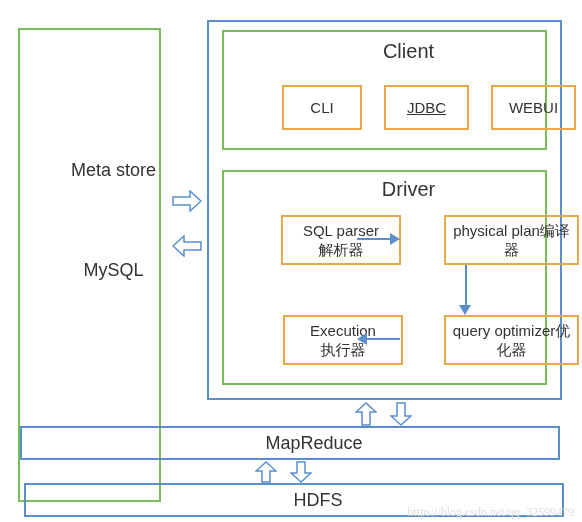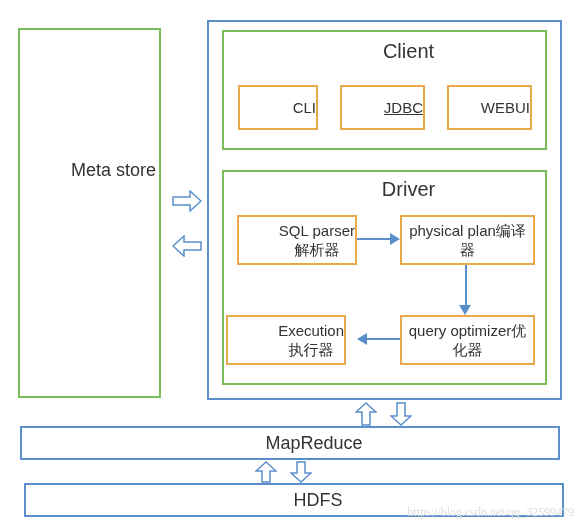--- a/index.html
+++ b/index.html
@@ -1,40 +1,41 @@
 <!DOCTYPE html>
 <html><head>
   <meta charset="utf-8">
   <style>
     * { box-sizing: border-box; margin: 0; padding: 0; }
     body { font-family: Arial, sans-serif; width: 582px; height: 522px; position: relative; background: #fff; color: #333; }
     
     .blue-box { border: 2px solid #5a8fcc; position: absolute; }
     .green-box { border: 2px solid #7abb5a; position: absolute; }
-    .orange-box { border: 2px solid #e8a94a; position: absolute; display: flex; align-items: center; justify-content: flex-end; text-align: center; }
+    .orange-box { border: 2px solid #e8a94a; position: absolute; display: flex; align-items: center; justify-content: center; text-align: center; margin-left: 44px; }
     
     .label { text-align: center; font-size: 18px; position: absolute; width: 100%; padding-left: 48px; }
     .sub-label { font-size: 15px; text-align: center; line-height: 1.3; }
     
     .arrow-right { position: absolute; width: 0; height: 0; border-top: 6px solid transparent; border-bottom: 6px solid transparent; border-left: 10px solid #5a8fcc; }
     .arrow-left { position: absolute; width: 0; height: 0; border-top: 6px solid transparent; border-bottom: 6px solid transparent; border-right: 10px solid #5a8fcc; }
     .arrow-down { position: absolute; width: 0; height: 0; border-left: 6px solid transparent; border-right: 6px solid transparent; border-top: 10px solid #5a8fcc; }
     .arrow-line-h { position: absolute; height: 2px; background: #5a8fcc; }
     .arrow-line-v { position: absolute; width: 2px; background: #5a8fcc; }
     
     .hollow-arrow { position: absolute; }
     .hollow-arrow svg { display: block; }
     
     .watermark { position: absolute; bottom: 2px; right: 8px; color: #ddd; font-size: 12px; font-family: Liberation Serif, serif; }
   </style>
 </head>
 <body>
 
-<div class="green-box" style="left:18px; top:28px; width:143px; height:370px;">
+<div class="green-box" style="left:18px; top:28px; width:143px; height:474px;">
   <div class="label" style="top:130px;">Meta store</div>
+  <div class="label" style="top:230px;">MySQL</div>
 </div>
 
 <div class="blue-box" style="left:207px; top:20px; width:355px; height:380px;"></div>
 
 <div class="green-box" style="left:222px; top:30px; width:325px; height:120px;">
   <div class="label" style="top:8px; font-size:20px;">Client</div>
 </div>
 <div class="orange-box" style="left:238px; top:85px; width:80px; height:45px;">
   <span class="sub-label">CLI</span>
 </div>
@@ -48,21 +49,21 @@
 <div class="green-box" style="left:222px; top:170px; width:325px; height:215px;">
   <div class="label" style="top:6px; font-size:20px;">Driver</div>
 </div>
 <div class="orange-box" style="left:237px; top:215px; width:120px; height:50px;">
   <span class="sub-label" style="white-space:pre-line;">SQL parser
 解析器</span>
 </div>
 <div class="orange-box" style="left:400px; top:215px; width:135px; height:50px;">
   <span class="sub-label">physical plan编译器</span>
 </div>
-<div class="orange-box" style="left:226px; top:315px; width:120px; height:50px;">
+<div class="orange-box" style="left:239px; top:315px; width:120px; height:50px;">
   <span class="sub-label" style="white-space:pre-line;">Execution
 执行器</span>
 </div>
 <div class="orange-box" style="left:400px; top:315px; width:135px; height:50px;">
   <span class="sub-label">query optimizer优化器</span>
 </div>
 
 <div class="arrow-line-h" style="left:357px; top:238px; width:35px;"></div>
 <div class="arrow-right" style="left:390px; top:233px;"></div>
 

